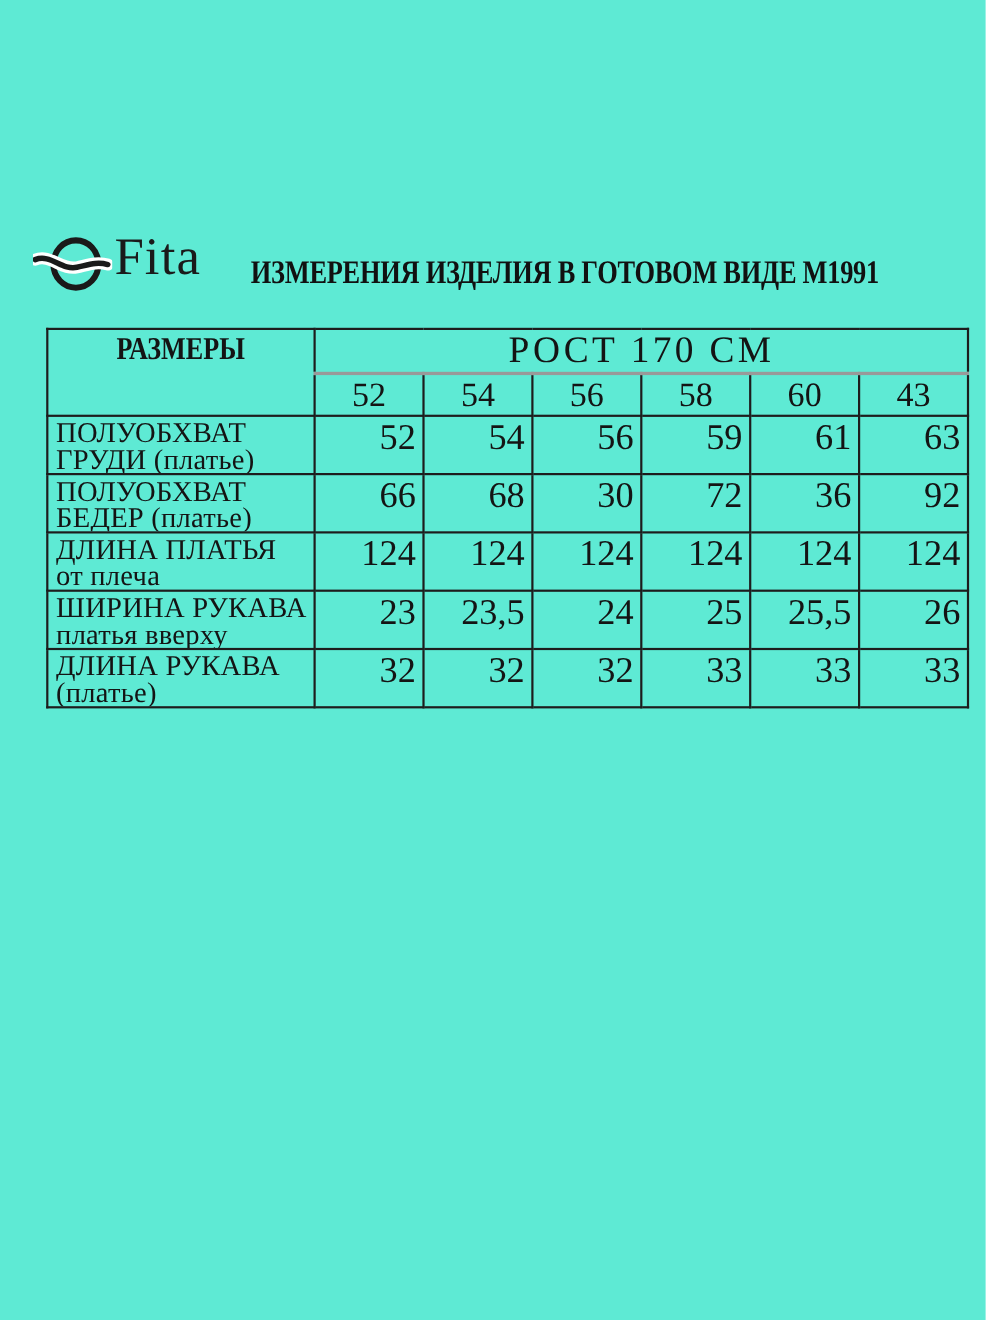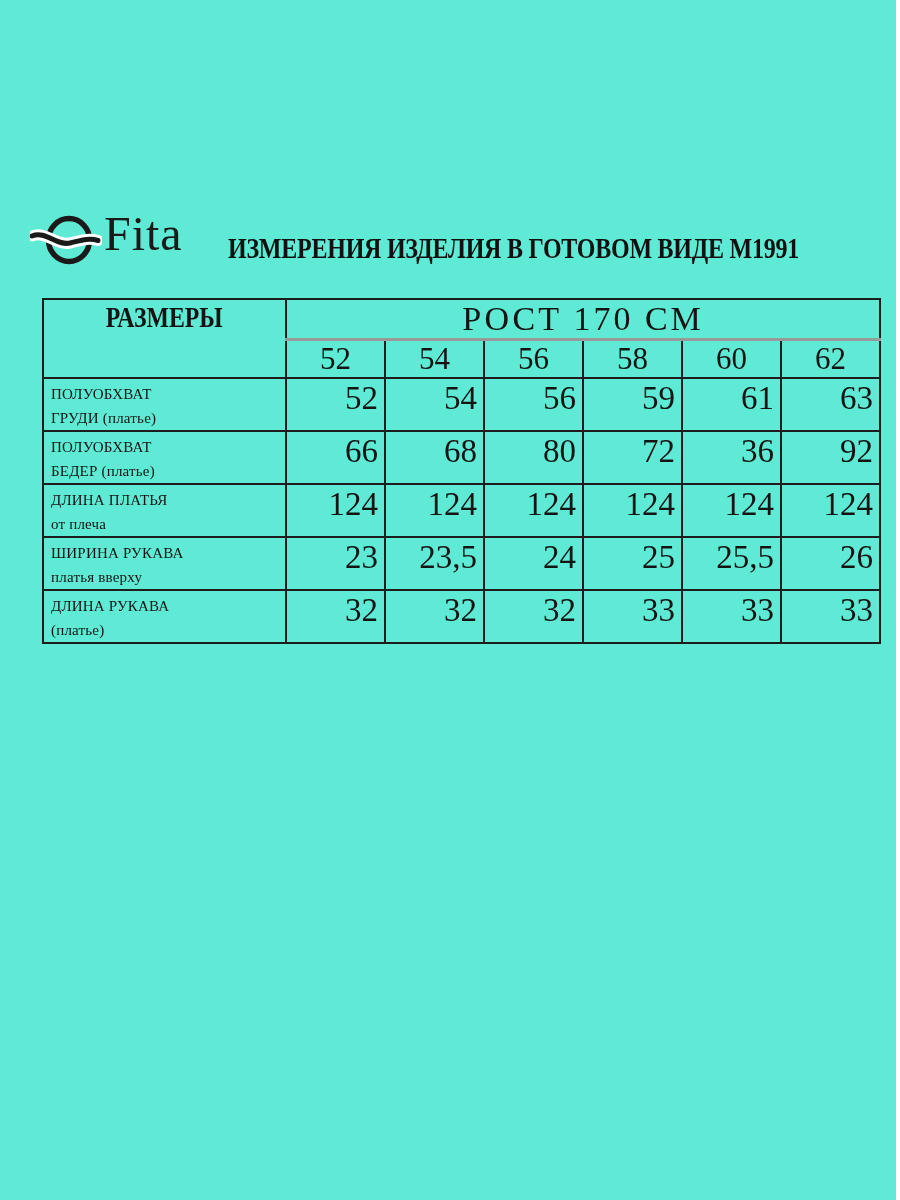--- a/index.html
+++ b/index.html
@@ -95,21 +95,21 @@
   th.size-cell {
     text-align: center;
     vertical-align: middle;
     font-size: 31px;
     font-weight: normal;
   }
   td.label-cell {
     vertical-align: top;
     text-align: left;
     padding: 3px 4px 0 7px;
-    font-size: 15px;
+    font-size: 26px;
     line-height: 24px;
     letter-spacing: 0.2px;
     white-space: nowrap;
   }
   td.value-cell {
     vertical-align: top;
     text-align: right;
     padding: 2px 6px 0 0;
     font-size: 33px;
     line-height: 34px;
@@ -145,21 +145,21 @@
           <span class="corner-text">РАЗМЕРЫ</span>
         </th>
         <th class="group-cell" colspan="6">РОСТ 170 СМ</th>
       </tr>
       <tr class="sizes-row">
         <th class="size-cell">52</th>
         <th class="size-cell">54</th>
         <th class="size-cell">56</th>
         <th class="size-cell">58</th>
         <th class="size-cell">60</th>
-        <th class="size-cell">62</th>
+        <th class="size-cell">43</th>
       </tr>
 
       <tr class="data-row">
         <td class="label-cell">
           <div>ПОЛУОБХВАТ</div>
           <div>ГРУДИ (платье)</div>
         </td>
         <td class="value-cell">52</td>
         <td class="value-cell">54</td>
         <td class="value-cell">56</td>
@@ -168,21 +168,21 @@
         <td class="value-cell">63</td>
       </tr>
 
       <tr class="data-row">
         <td class="label-cell">
           <div>ПОЛУОБХВАТ</div>
           <div>БЕДЕР (платье)</div>
         </td>
         <td class="value-cell">66</td>
         <td class="value-cell">68</td>
-        <td class="value-cell">80</td>
+        <td class="value-cell">30</td>
         <td class="value-cell">72</td>
         <td class="value-cell">36</td>
         <td class="value-cell">92</td>
       </tr>
 
       <tr class="data-row">
         <td class="label-cell">
           <div>ДЛИНА ПЛАТЬЯ</div>
           <div>от плеча</div>
         </td>

